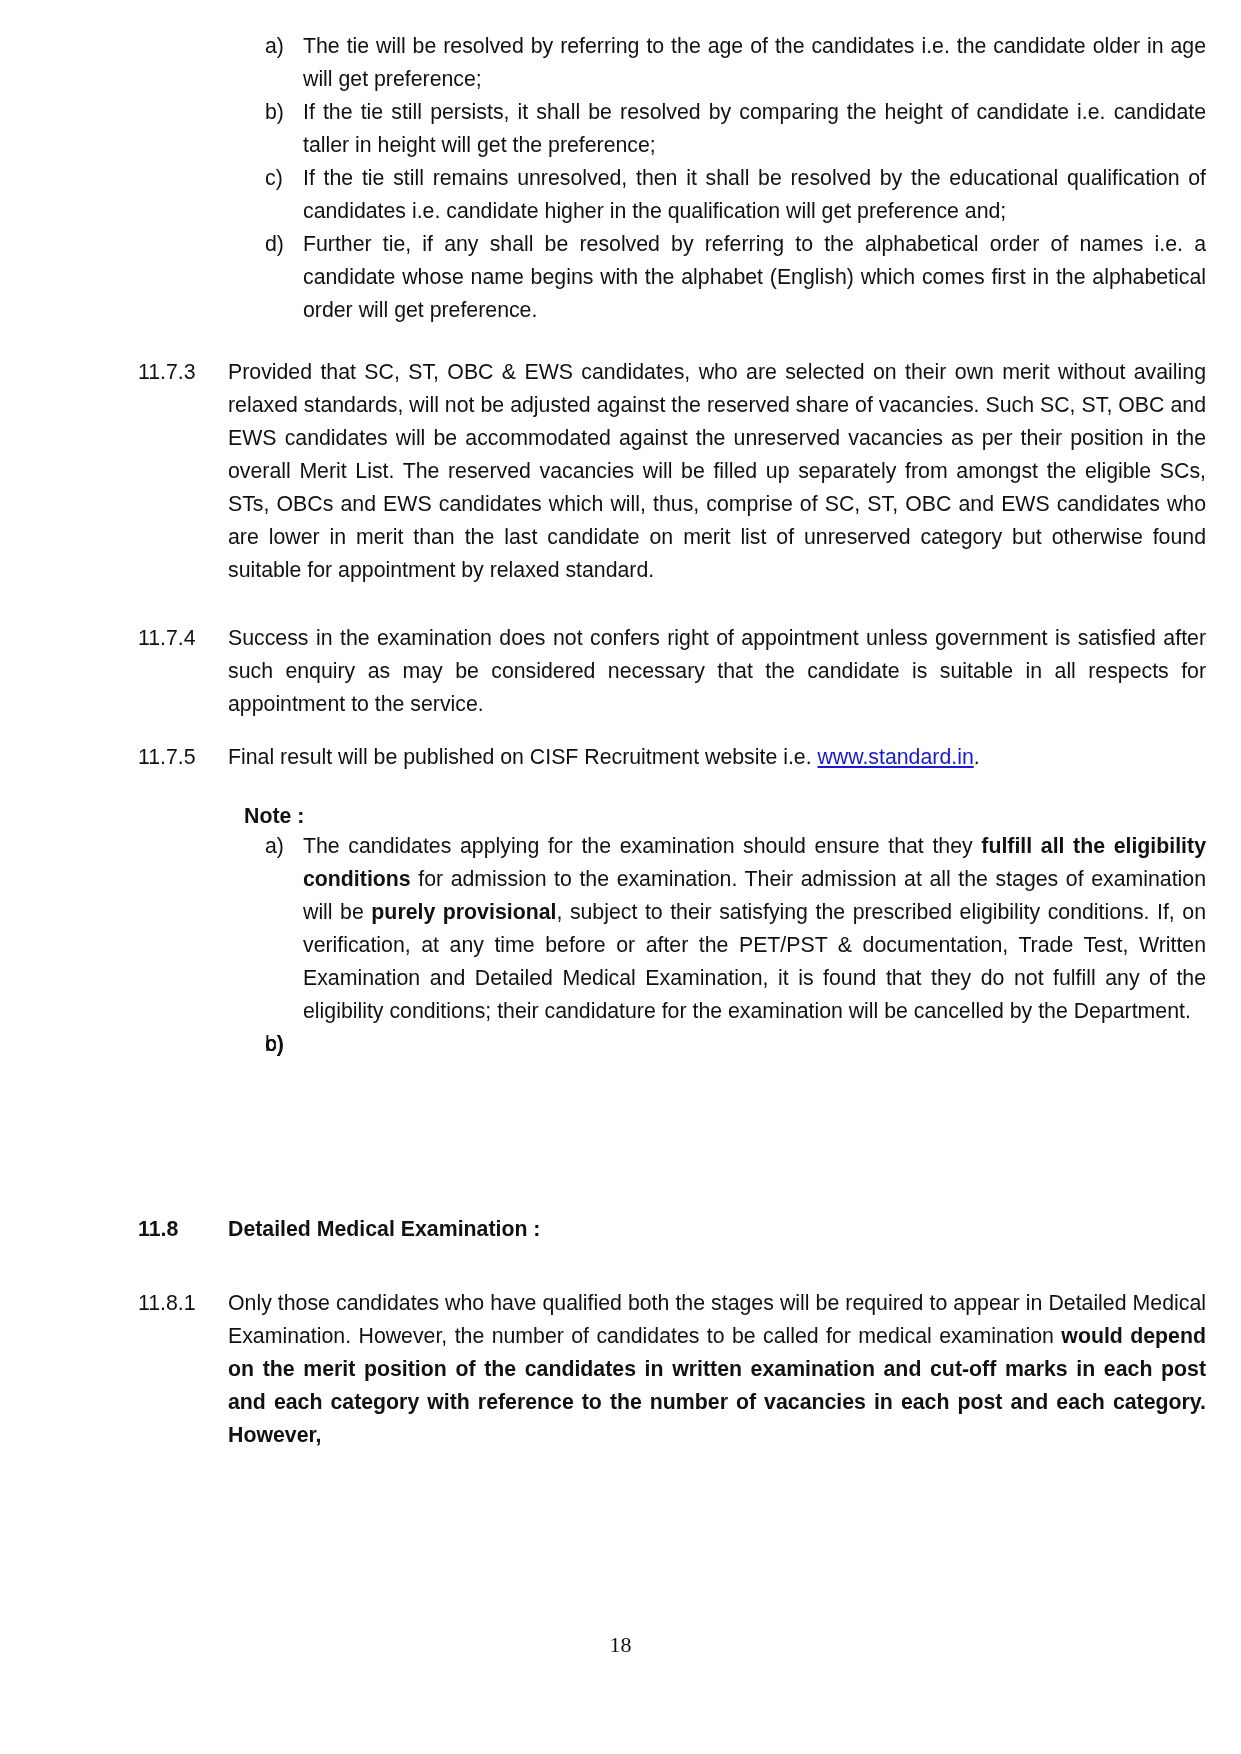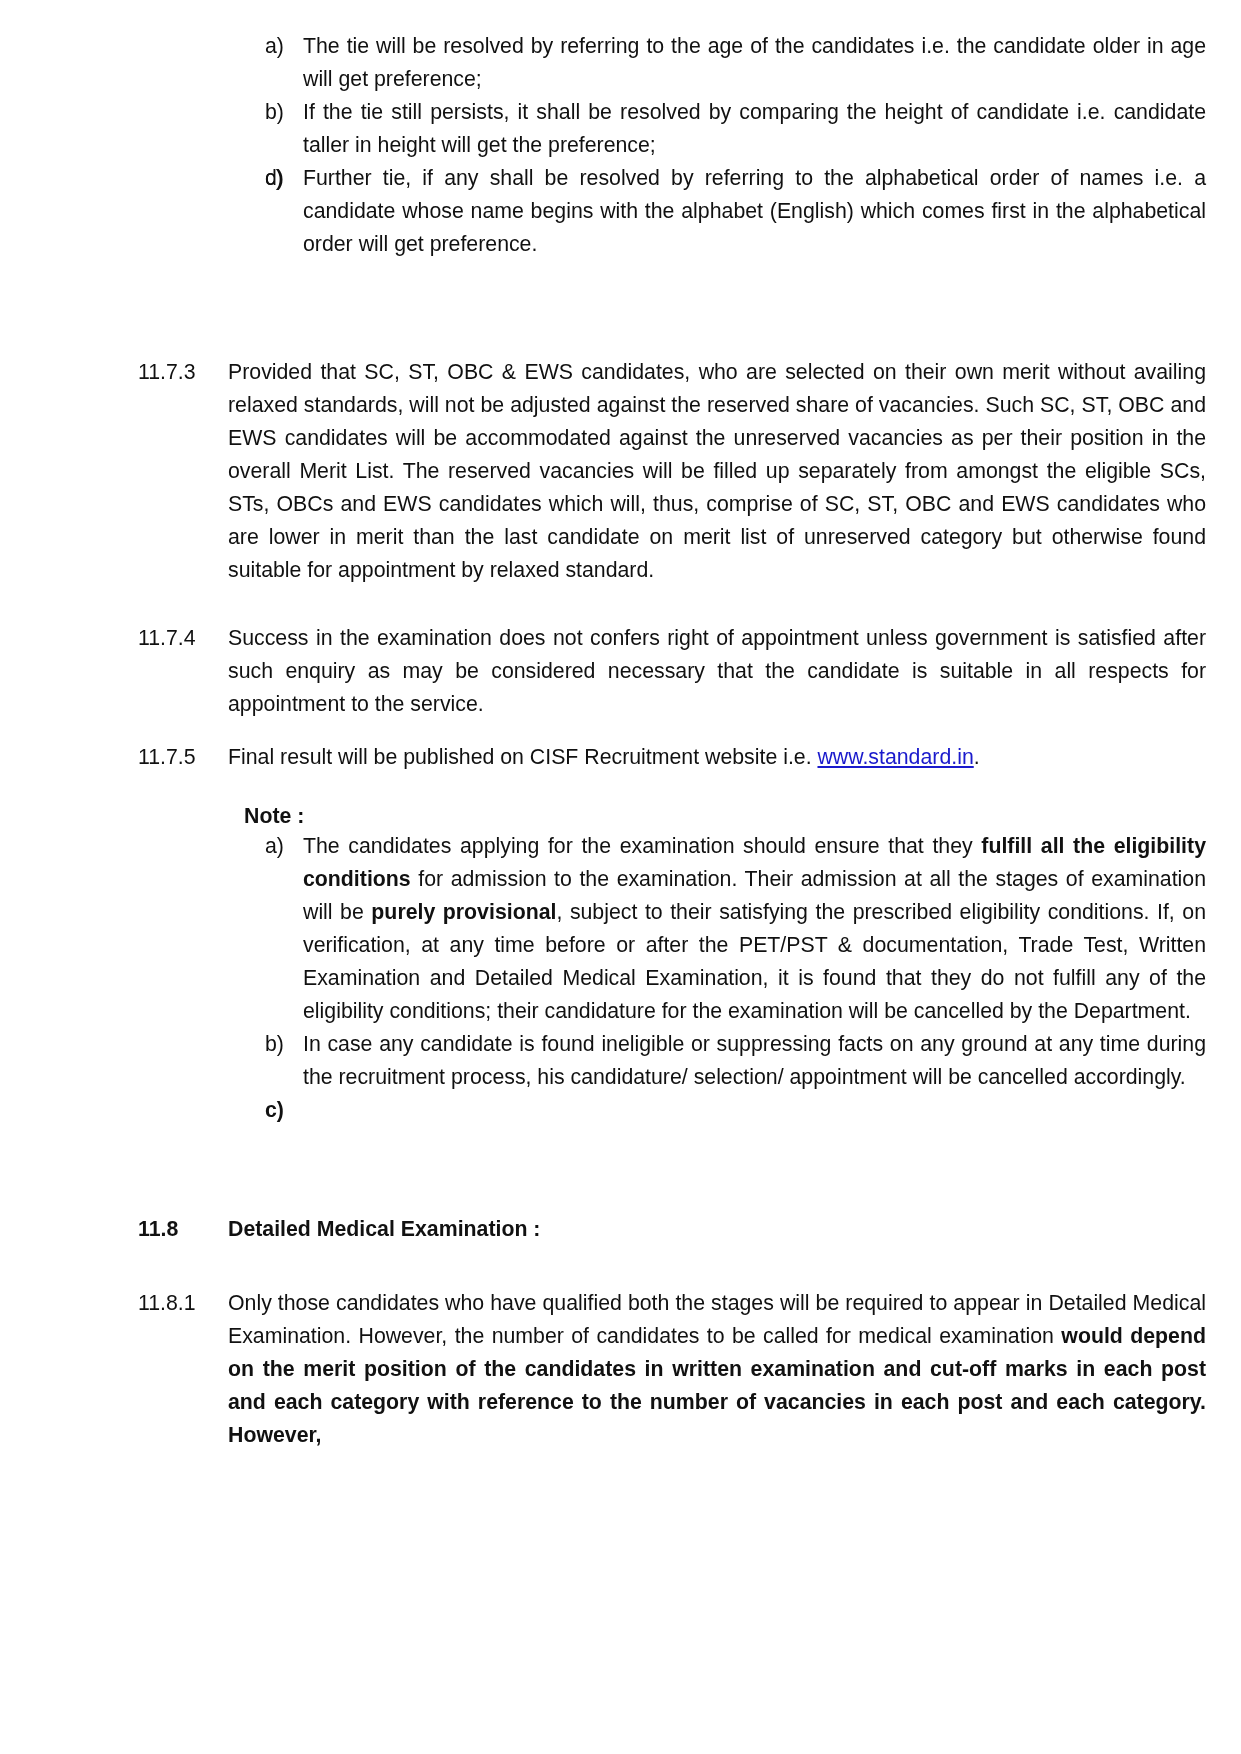--- a/index.html
+++ b/index.html
@@ -31,20 +31,21 @@
     <div class="sub-item">
       <span class="lbl">a)</span>
       <span>The tie will be resolved by referring to the age of the candidates i.e. the candidate older in age will get preference;</span>
     </div>
     <div class="sub-item">
       <span class="lbl">b)</span>
       <span>If the tie still persists, it shall be resolved by comparing the height of candidate i.e. candidate taller in height will get the preference;</span>
     </div>
     <div class="sub-item">
       <span class="lbl">c)</span>
+      <span>If the tie still remains unresolved, then it shall be resolved by the educational qualification of candidates i.e. candidate higher in the qualification will get preference and;</span>
     </div>
     <div class="sub-item">
       <span class="lbl">d)</span>
       <span>Further tie, if any shall be resolved by referring to the alphabetical order of names i.e. a candidate whose name begins with the alphabet (English) which comes first in the alphabetical order will get preference.</span>
     </div>
   </div>
 
   <div class="clause just" style="top:356px;">
     <span class="num">11.7.3</span>
     <div class="body">Provided that SC, ST, OBC &amp; EWS candidates, who are selected on their own merit without availing relaxed standards, will not be adjusted against the reserved share of vacancies. Such SC, ST, OBC and EWS candidates will be accommodated against the unreserved vacancies as per their position in the overall Merit List. The reserved vacancies will be filled up separately from amongst the eligible SCs, STs, OBCs and EWS candidates which will, thus, comprise of SC, ST, OBC and EWS candidates who are lower in merit than the last candidate on merit list of unreserved category but otherwise found suitable for appointment by relaxed standard.</div>
@@ -62,30 +63,30 @@
 
   <div class="note-head" style="top:800px;">Note :</div>
 
   <div class="sub-list just" style="top:830px;">
     <div class="sub-item">
       <span class="lbl">a)</span>
       <span>The candidates applying for the examination should ensure that they </span><b>fulfill all the eligibility conditions</b><span> for admission to the examination. Their admission at all the stages of examination will be </span><b>purely provisional</b><span>, subject to their satisfying the prescribed eligibility conditions. If, on verification, at any time before or after the PET/PST &amp; documentation, Trade Test, Written Examination and Detailed Medical Examination, it is found that they do not fulfill any of the eligibility conditions; their candidature for the examination will be cancelled by the Department.</span>
     </div>
     <div class="sub-item">
       <span class="lbl">b)</span>
-      <span>In case any candidate is found ineligible or suppressing facts on any ground at any time during the recruitment process, his candidature/ selection/ appointment will be cancelled accordingly.</span>
     </div>
     <div class="sub-item bold">
       <span class="lbl">c)</span>
     </div>
   </div>
 
   <div class="clause bold" style="top:1213px;">
     <span class="num">11.8</span>
     <div class="body">Detailed Medical Examination :</div>
   </div>
 
   <div class="clause just" style="top:1287px;">
     <span class="num">11.8.1</span>
     <div class="body"><span>Only those candidates who have qualified both the stages will be required to appear in Detailed Medical Examination. However, the number of candidates to be called for medical examination </span><b>would depend on the merit position of the candidates in written examination and cut-off marks in each post and each category with reference to the number of vacancies in each post and each category. However,</b></div>
   </div>
 
+  <div class="page-num">18</div>
 </div>
 
 </body></html>

